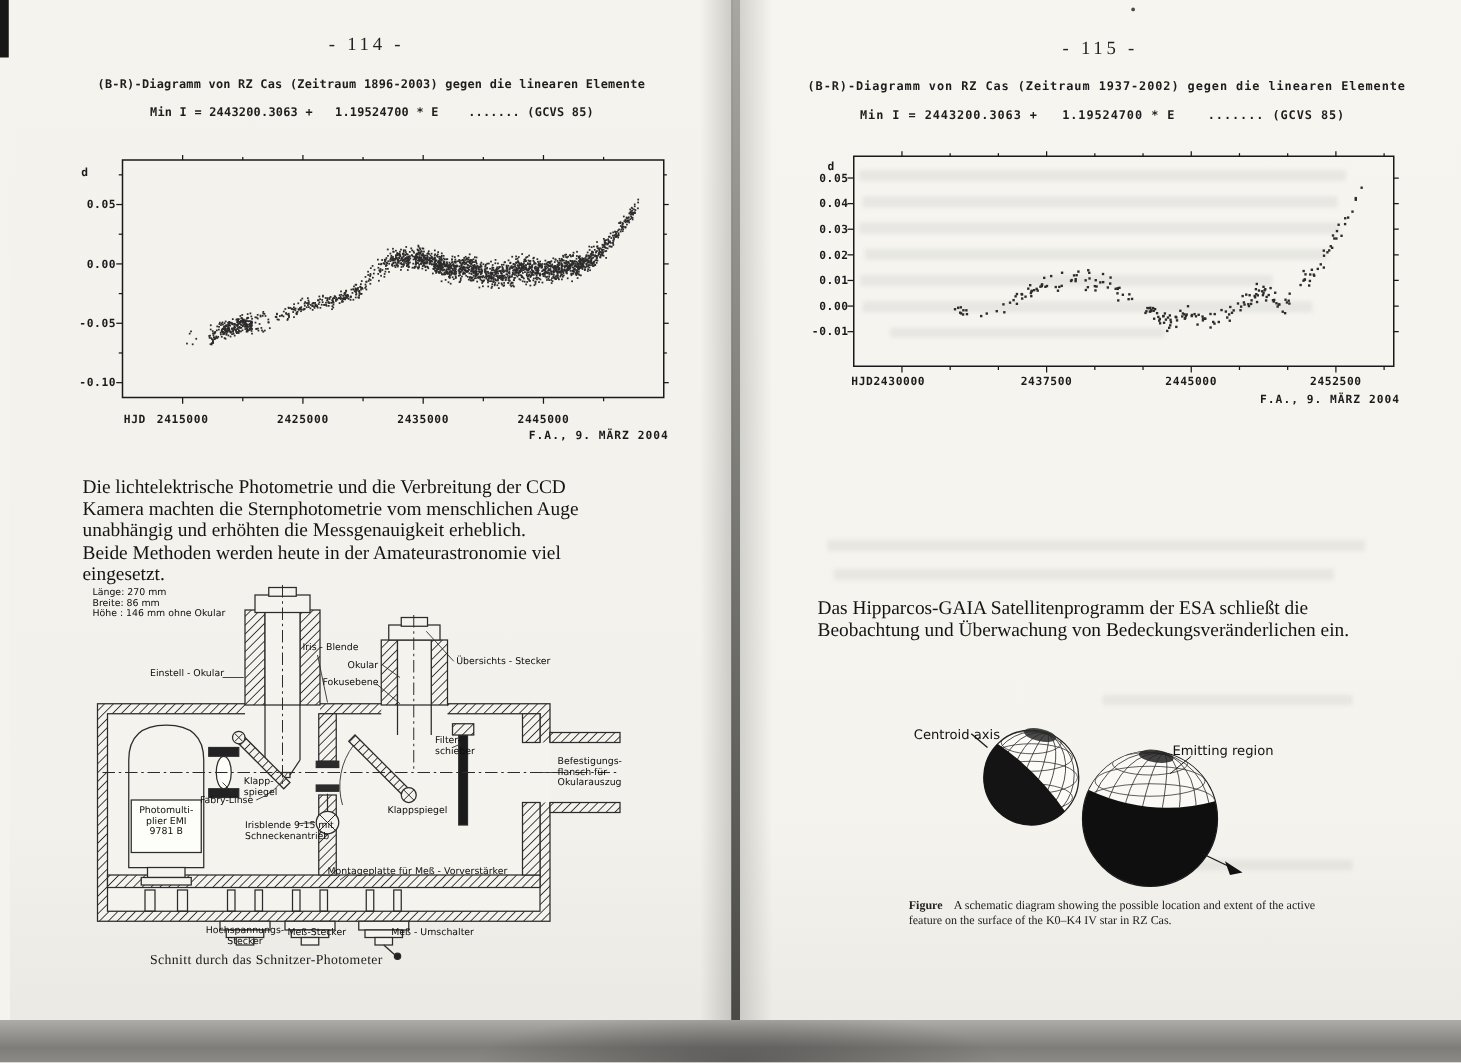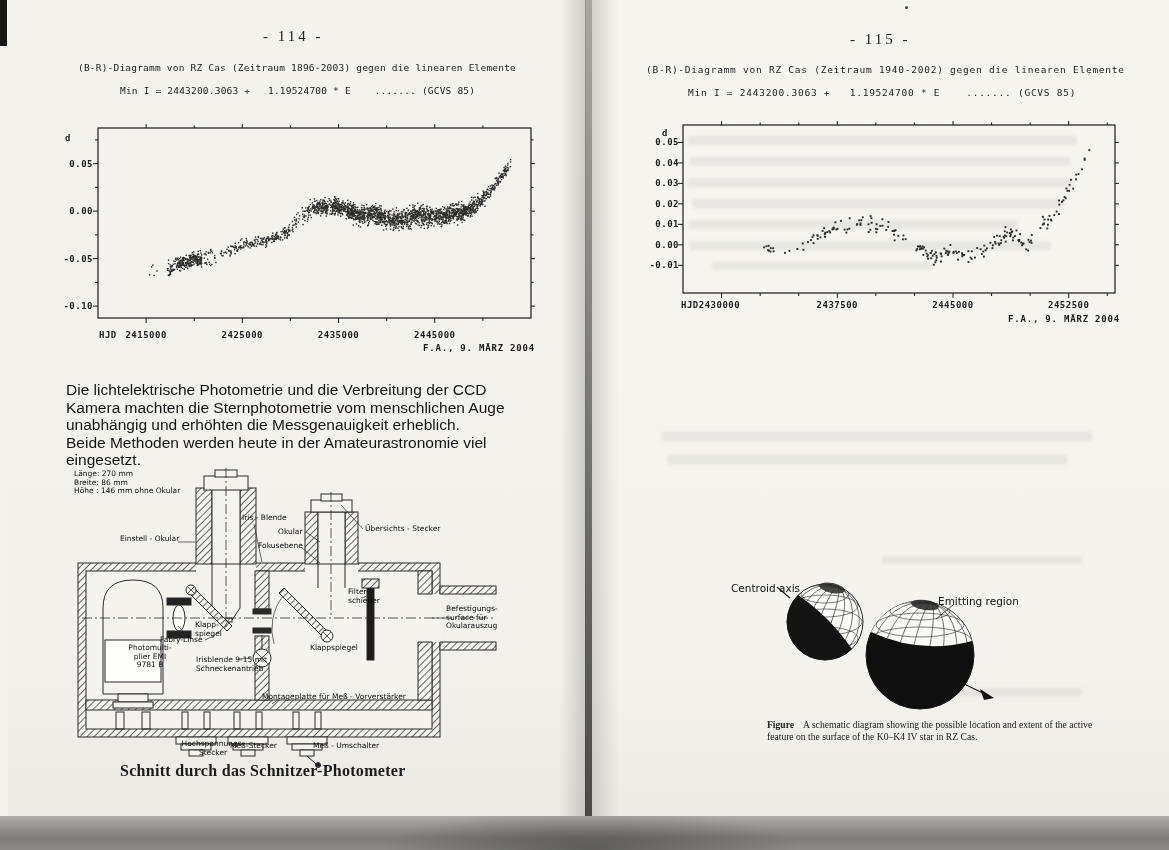--- a/index.html
+++ b/index.html
@@ -14,32 +14,32 @@
   .page.right::after{content:"";position:absolute;left:0;top:0;width:26px;height:100%;
        background:linear-gradient(270deg,transparent,rgba(110,110,105,.26));}
   .spine{position:absolute;left:585px;top:0;width:7px;height:818px;
        background:linear-gradient(180deg,rgba(105,105,100,.55),rgba(55,55,52,.9));}
   .bottom-band{position:absolute;left:0;top:816px;width:1169px;height:34px;
        background:radial-gradient(ellipse 300px 60px at 590px 100%,rgba(40,40,40,.45),transparent 70%),
                   linear-gradient(180deg,#adaca8,#7e7d7a 65%,#8b8a86);}
   .corner-black{position:absolute;left:0;top:0;width:7px;height:46px;background:#171717;}
   .speck{position:absolute;width:3px;height:3px;background:#4a4a4a;border-radius:50%;}
   .pagenum{position:absolute;font-size:15px;letter-spacing:3px;color:#222;}
-  .mono{position:absolute;font-family:"DejaVu Sans Mono",monospace;font-weight:normal;
+  .mono{position:absolute;font-family:"DejaVu Sans Mono",monospace;font-weight:bold;
         color:#1d1d1d;white-space:pre;}
   .ctitle{font-size:9.5px;letter-spacing:.2px;}
-  .para{position:absolute;font-family:Liberation Sans, sans-serif;font-size:15.5px;
+  .para{position:absolute;font-family:Liberation Serif, serif;font-size:15.5px;
         line-height:17.6px;color:#141414;white-space:pre-line;}
   .dlbl{position:absolute;font:7.5px "DejaVu Sans",sans-serif;color:#0e0e0e;
         white-space:pre-line;line-height:8.6px;}
-  .dlbl.ctr{text-align:center;padding-left:17px;}
-  .diagcap{position:absolute;font-family:"Liberation Serif",serif;font-weight:bold;
-        font-size:16px;color:#1a1a1a;letter-spacing:.3px;}
+  .dlbl.ctr{text-align:center;}
+  .diagcap{position:absolute;font-family:"Liberation Serif",serif;font-weight:normal;
+        font-size:11px;color:#1a1a1a;letter-spacing:.3px;}
   .figcap{position:absolute;font-family:"Liberation Serif",serif;font-size:9.6px;
-        line-height:11.5px;color:#222;margin-left:40px;}
+        line-height:11.5px;color:#222;}
   .figlbl{position:absolute;font:10.5px "DejaVu Sans",sans-serif;color:#111;}
   .bleed{position:absolute;background:rgba(105,105,100,.09);filter:blur(1.6px);z-index:0;}
   svg{position:absolute;overflow:visible;}
   svg text.tk{font-family:"DejaVu Sans Mono",monospace;font-weight:bold;font-size:9px;
         fill:#1b1b1b;letter-spacing:.5px;}
   svg text.sig{font-family:"DejaVu Sans Mono",monospace;font-weight:bold;font-size:9px;
         fill:#1b1b1b;letter-spacing:.8px;}
 </style>
 </head>
 <body>
@@ -2653,21 +2653,21 @@
 Breite:  86 mm
 Höhe : 146 mm ohne Okular</div>
     <div class="dlbl" style="left:112px;top:535px">Einstell - Okular</div>
     <div class="dlbl" style="left:234px;top:514px">Iris - Blende</div>
     <div class="dlbl" style="left:270px;top:528px">Okular</div>
     <div class="dlbl" style="left:250px;top:542px">Fokusebene</div>
     <div class="dlbl" style="left:357px;top:525px">Übersichts - Stecker</div>
     <div class="dlbl" style="left:340px;top:588px">Filter-
 schieber</div>
     <div class="dlbl" style="left:438px;top:605px">Befestigungs-
-surface für
+flansch für
 Okularauszug</div>
     <div class="dlbl ctr" style="left:99px;top:644px;width:52px">Photomulti-
 plier EMI
 9781 B</div>
     <div class="dlbl" style="left:152px;top:636px">Fabry-Linse</div>
     <div class="dlbl" style="left:187px;top:621px">Klapp-
 spiegel</div>
     <div class="dlbl" style="left:188px;top:656px">Irisblende 9-15 mit
 Schneckenantrieb</div>
     <div class="dlbl" style="left:302px;top:644px">Klappspiegel</div>
@@ -2689,21 +2689,21 @@
     <div class="bleed" style="left:98px;top:241px;width:360px;height:9px"></div>
     <div class="bleed" style="left:120px;top:262px;width:220px;height:8px"></div>
     <div class="bleed" style="left:70px;top:432px;width:430px;height:9px"></div>
     <div class="bleed" style="left:75px;top:455px;width:400px;height:9px"></div>
     <div class="bleed" style="left:290px;top:556px;width:200px;height:8px"></div>
     <div class="bleed" style="left:300px;top:688px;width:190px;height:8px"></div>
     <div class="speck" style="left:313px;top:6px"></div>
 
     <div class="pagenum" style="left:258px;top:31px">-  115  -</div>
 
-    <div class="mono ctitle" style="left:54px;top:64px;letter-spacing:.75px">(B-R)-Diagramm von RZ Cas (Zeitraum 1940-2002) gegen die linearen Elemente</div>
+    <div class="mono ctitle" style="left:54px;top:64px;letter-spacing:.75px">(B-R)-Diagramm von RZ Cas (Zeitraum 1937-2002) gegen die linearen Elemente</div>
     <div class="mono ctitle" style="left:96px;top:87px;letter-spacing:.75px">Min I = 2443200.3063 +   1.19524700 * E    ....... (GCVS 85)</div>
 
     <svg id="chart1" viewBox="0 0 490 215" style="left:55px;top:112px;width:490px;height:215px">
         <g stroke="#1a1a1a" stroke-width="1">
           <rect x="36" y="13" width="432" height="168" fill="none" stroke-width="1.2"></rect>
           <line x1="74.57142857142857" y1="181" x2="74.57142857142857" y2="186"></line>
           <line x1="74.57142857142857" y1="13" x2="74.57142857142857" y2="9"></line>
           <line x1="190.28571428571428" y1="181" x2="190.28571428571428" y2="186"></line>
           <line x1="190.28571428571428" y1="13" x2="190.28571428571428" y2="9"></line>
           <line x1="306" y1="181" x2="306" y2="186"></line>
@@ -2973,20 +2973,22 @@
         <text class="tk" x="32" y="53.90243902439025" text-anchor="end">0.04</text>
         <text class="tk" x="32" y="74.39024390243904" text-anchor="end">0.03</text>
         <text class="tk" x="32" y="94.87804878048782" text-anchor="end">0.02</text>
         <text class="tk" x="32" y="115.36585365853658" text-anchor="end">0.01</text>
         <text class="tk" x="32" y="135.85365853658539" text-anchor="end">0.00</text>
         <text class="tk" x="32" y="156.34146341463415" text-anchor="end">-0.01</text>
         <text class="tk" x="15" y="24" text-anchor="start">d</text>
         <text class="sig" x="473" y="210" text-anchor="end">F.A., 9. MÄRZ 2004</text>
       </svg>
 
+    <div class="para" style="left:62px;top:478px;width:492px">Das Hipparcos-GAIA  Satellitenprogramm der ESA schließt die
+Beobachtung und Überwachung  von Bedeckungsveränderlichen ein.</div>
 
     <svg id="spheres" viewBox="0 0 300 175" style="left:123px;top:543px;width:300px;height:175px">
       <defs>
         <clipPath id="cs">
             <circle cx="110" cy="79" r="38"></circle>
           </clipPath>
         <clipPath id="clc">
             <path d="M156,89 A54,54 0 0 1 257,98 Q206,112 156,89 Z"></path>
           </clipPath>
       </defs>

